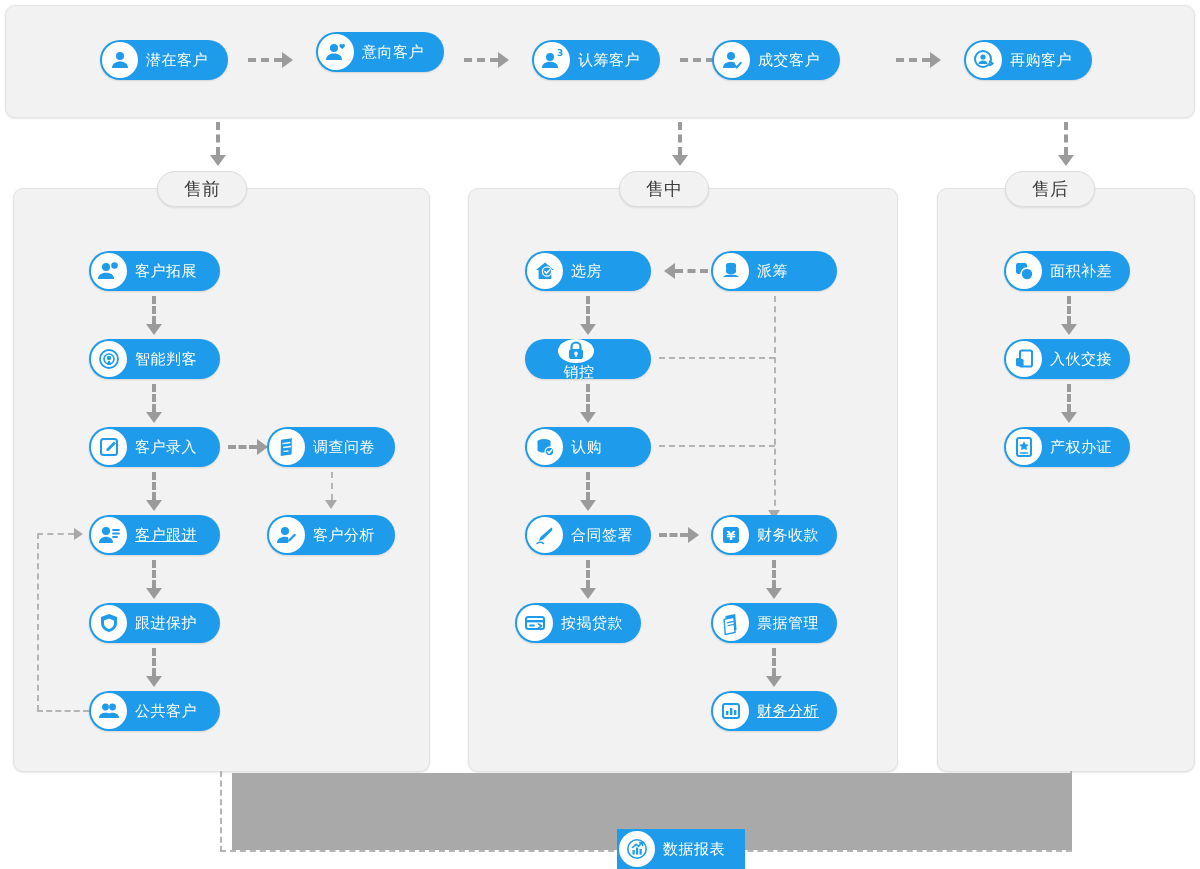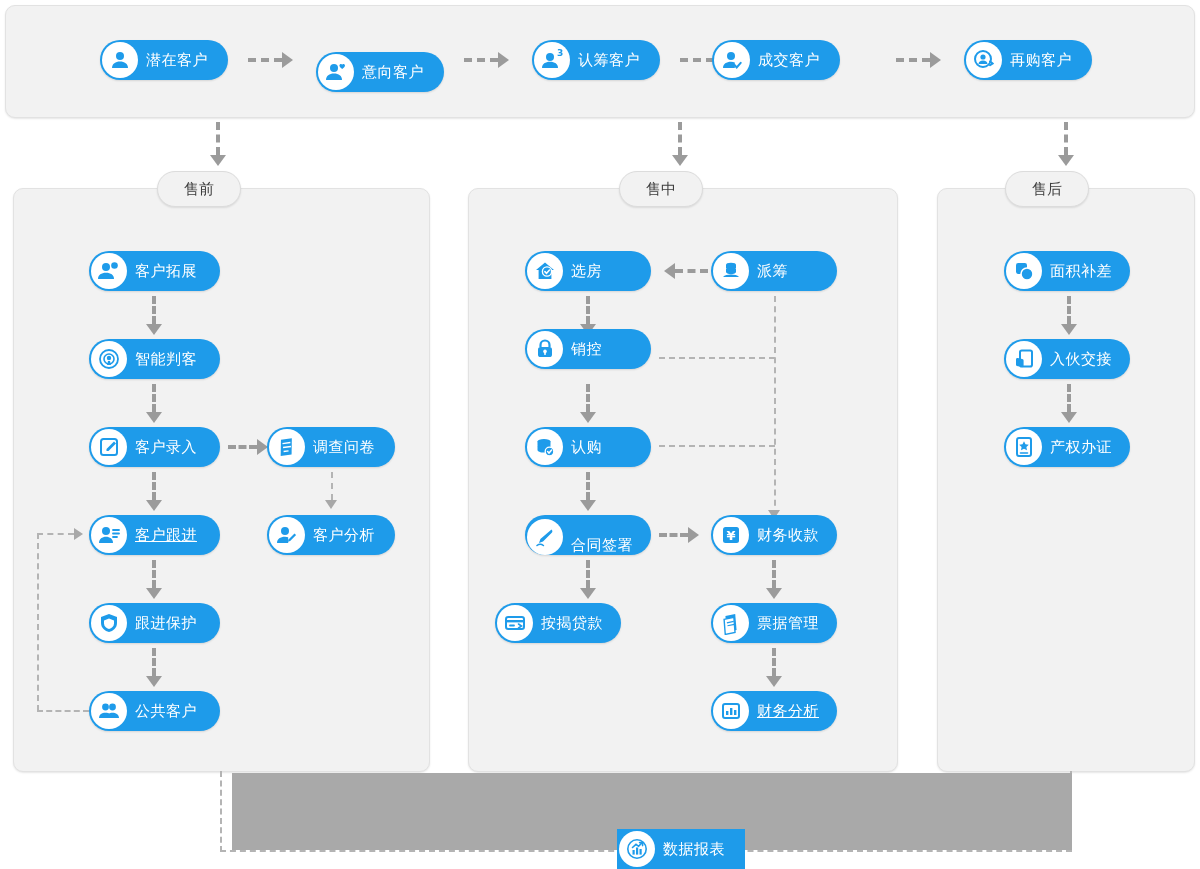--- a/index.html
+++ b/index.html
@@ -28,21 +28,21 @@
 
   
   .stage-chip {
     position:absolute;
     height:36px; line-height:34px;
     padding:0 26px;
     background:#f2f2f2;
     border:1px solid #dcdcdc;
     border-radius:18px;
     color:#3d3d3d;
-    font-size:15px;
+    font-size:18px;
     text-align:center;
     box-shadow:0 1px 2px rgba(0,0,0,.10);
     white-space:nowrap;
   }
   #chip-pre  { left:157px; top:171px; }
   #chip-mid  { left:619px; top:171px; }
   #chip-post { left:1005px;top:171px; }
 
   
   .pill {
@@ -116,21 +116,21 @@
           <circle cx="12" cy="8" r="4" fill="#1E9BEA"></circle>
           <path d="M4 20c0-4 3.6-6.4 8-6.4S20 16 20 20z" fill="#1E9BEA"></path>
         </svg>
     </span>
     <span class="lbl">潜在客户</span>
   </div>
 
   <div class="hdash" style="left:248px;top:58px;width:34px;"></div>
   <div class="arrow-r" style="left:282px;top:52px;"></div>
 
-  <div class="pill top" style="left:316px;top:52px;width:128px;">
+  <div class="pill top" style="left:316px;top:32px;width:128px;">
     <span class="ico">
       <svg width="24" height="24" viewBox="0 0 24 24">
           <circle cx="10" cy="8" r="4" fill="#1E9BEA"></circle>
           <path d="M2 20c0-4 3.4-6.4 8-6.4S18 16 18 20z" fill="#1E9BEA"></path>
           <path d="M18.2 4.6c1-1.1 2.8-.4 2.8 1 0 1.3-1.7 2.6-2.8 3.4-1.1-.8-2.8-2.1-2.8-3.4 0-1.4 1.8-2.1 2.8-1z" fill="#1E9BEA"></path>
         </svg>
     </span>
     <span class="lbl">意向客户</span>
   </div>
 
@@ -324,21 +324,21 @@
           <path d="M7 10v3c0 1.2 2.2 2.2 5 2.2s5-1 5-2.2v-3" fill="#1E9BEA"></path>
           <path d="M4 18c1.6-1.6 4.6-2.4 8-2.4s6.4.8 8 2.4z" fill="#1E9BEA"></path>
         </svg>
     </span>
     <span class="lbl">派筹</span>
   </div>
 
   <div class="vdash" style="left:586px;top:296px;height:28px;"></div>
   <div class="arrow-d" style="left:580px;top:324px;"></div>
 
-  <div class="pill" style="left:525px;top:329px;width:126px;">
+  <div class="pill" style="left:525px;top:339px;width:126px;flex-direction:column;">
     <span class="ico">
       <svg width="24" height="24" viewBox="0 0 24 24">
           <path d="M7.5 10V8a4.5 4.5 0 019 0v2" fill="none" stroke="#1E9BEA" stroke-width="2.2"></path>
           <rect x="5" y="10" width="14" height="10" rx="2.6" fill="#1E9BEA"></rect>
           <circle cx="12" cy="14.4" r="1.8" fill="#ffffff"></circle>
           <rect x="11.2" y="14.5" width="1.6" height="3.4" fill="#ffffff"></rect>
         </svg>
     </span>
     <span class="lbl">销控</span>
   </div>
@@ -359,21 +359,21 @@
           <path d="M4.5 11v4c0 1.4 2.9 2.6 6.5 2.6s6.5-1.2 6.5-2.6v-4" fill="#1E9BEA"></path>
           <circle cx="16.5" cy="16.5" r="4.3" fill="#1E9BEA" stroke="#ffffff" stroke-width="1.3"></circle>
           <path d="M14.6 16.6l1.4 1.5 2.6-3" stroke="#ffffff" stroke-width="1.5" fill="none" stroke-linecap="round"></path>
         </svg>
     </span>
     <span class="lbl">认购</span>
   </div>
   <div class="vdash" style="left:586px;top:472px;height:28px;"></div>
   <div class="arrow-d" style="left:580px;top:500px;"></div>
 
-  <div class="pill" style="left:525px;top:515px;width:126px;align-items:flex-end;">
+  <div class="pill" style="left:525px;top:515px;width:126px;">
     <span class="ico">
       <svg width="24" height="24" viewBox="0 0 24 24">
           <path d="M18.5 4.5c1.2 1.2 1.2 2.6 0 3.6L10 16.6 6 18l1.4-4z" fill="#1E9BEA"></path>
           <path d="M4 20.5c2-1.6 4.4-1.6 6.4 0" stroke="#1E9BEA" stroke-width="1.6" fill="none" stroke-linecap="round"></path>
         </svg>
     </span>
     <span class="lbl">合同签署</span>
   </div>
 
   <div class="hdash" style="left:659px;top:533px;width:29px;"></div>
@@ -385,21 +385,21 @@
           <rect x="4" y="4" width="16" height="16" rx="2.5" fill="#1E9BEA"></rect>
           <text x="12" y="17" font-size="13" font-family="DejaVu Sans" fill="#ffffff" text-anchor="middle" font-weight="bold">¥</text>
         </svg>
     </span>
     <span class="lbl">财务收款</span>
   </div>
 
   <div class="vdash" style="left:586px;top:560px;height:28px;"></div>
   <div class="arrow-d" style="left:580px;top:588px;"></div>
 
-  <div class="pill" style="left:495px;top:603px;width:126px;">
+  <div class="pill" style="left:515px;top:603px;width:126px;">
     <span class="ico">
       <svg width="24" height="24" viewBox="0 0 24 24">
           <rect x="3" y="6" width="18" height="12" rx="2.2" fill="none" stroke="#1E9BEA" stroke-width="2"></rect>
           <rect x="3" y="9" width="18" height="2.4" fill="#1E9BEA"></rect>
           <path d="M7 14.5h4" stroke="#1E9BEA" stroke-width="1.8" stroke-linecap="round"></path>
           <path d="M15.5 13l3 2-3 2" stroke="#1E9BEA" stroke-width="1.6" fill="none" stroke-linecap="round"></path>
         </svg>
     </span>
     <span class="lbl">按揭贷款</span>
   </div>

